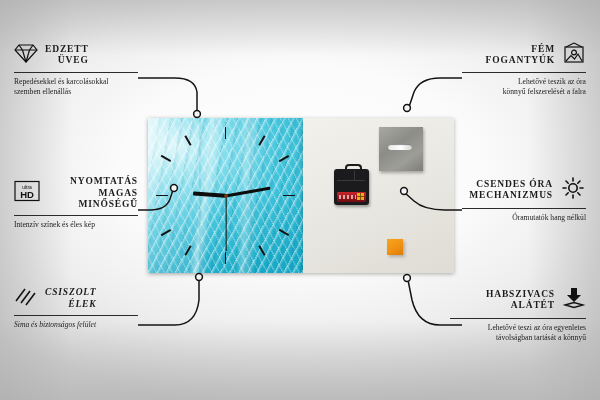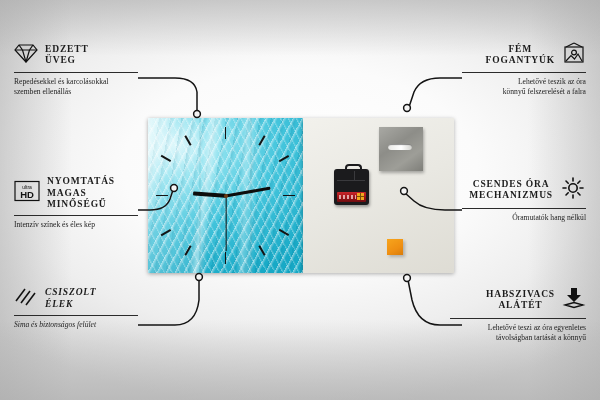--- a/index.html
+++ b/index.html
@@ -79,22 +79,22 @@
     background:repeating-linear-gradient(to right,#f1c9c9 0 2px,transparent 2px 4px);opacity:.8;}
   #foam{position:absolute;left:84px;top:121px;width:16px;height:16px;
     background:linear-gradient(150deg,#f7a51d 0%,#ef8f12 60%,#d97c08 100%);
     box-shadow:2px 2px 3px rgba(0,0,0,.22);}
 
   
   .feat{position:absolute;}
   .feat .row{display:flex;align-items:center;gap:7px;}
   .feat.left .row{justify-content:flex-start;}
   .feat.right .row{justify-content:flex-end;}
-  .ttl{font-size:9.5px;font-weight:bold;letter-spacing:.85px;color:#1c1c1c;line-height:11.5px;text-transform:uppercase;}
-  .feat.right .ttl{text-align:center;}
+  .ttl{font-size:9.5px;font-weight:bold;letter-spacing:.85px;color:#1c1c1c;line-height:11.5px;text-transform:uppercase;text-align:right;}
+  .feat.right .ttl{text-align:right;}
   .rule{height:1px;background:#2b2b2b;margin:4px 0 4px;}
   .desc{font-size:7.6px;color:#232323;line-height:10px;}
   .feat.right .desc{text-align:right;}
   .ico{flex:0 0 auto;color:#111;display:block;}
 
   
   #wires{position:absolute;inset:0;pointer-events:none;}
 </style>
 </head>
 <body>

